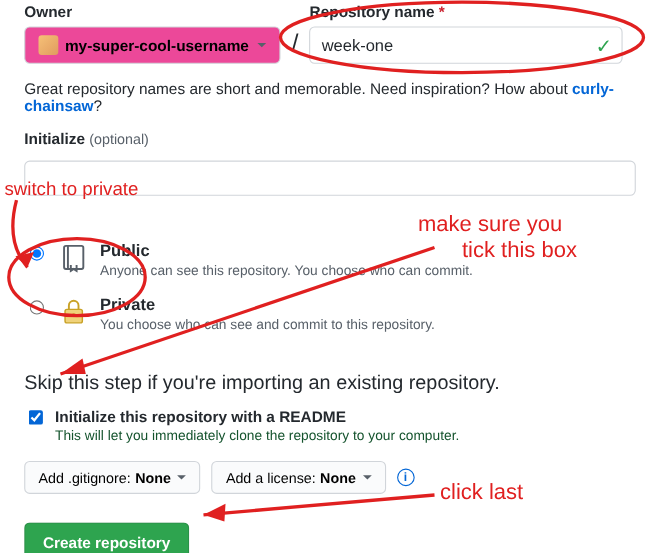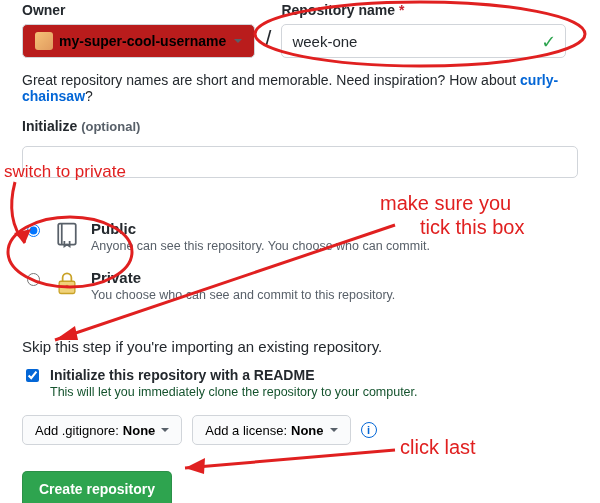--- a/index.html
+++ b/index.html
@@ -16,21 +16,21 @@
     overflow: hidden;
   }
   .wrap { padding: 0 22px; position: relative; }
   .row-top { display: flex; align-items: center; gap: 8px; margin-top: 2px; }
   .field-group { display: flex; flex-direction: column; }
   .label { font-weight: 600; font-size: 14px; margin-bottom: 6px; }
   .req-star { color: #cb2431; }
   .owner-btn {
     display: inline-flex; align-items: center; gap: 6px;
     height: 34px; padding: 12px 12px;
-    background: #b91c1c; border: 1px solid #d1d5da; border-radius: 5px;
+    background: #ec4899; border: 1px solid #d1d5da; border-radius: 5px;
     font-weight: 600; font-size: 14px; cursor: pointer;
   }
   .owner-ava {
     width: 18px; height: 18px; border-radius: 3px;
     background: linear-gradient(135deg,#f6c177 0%,#e09b5f 100%);
     display:inline-block;
   }
   .caret {
     width: 0; height: 0; border-left: 4px solid transparent;
     border-right: 4px solid transparent; border-top: 4px solid #586069;
@@ -43,32 +43,32 @@
     font-size: 15px; color: #24292e;
   }
   .repo-input-wrap { position: relative; }
   .check-ic {
     position: absolute; right: 10px; top: 7px; color: #2ea44f; font-size: 18px;
   }
   .hint { margin-top: 14px; font-size: 14px; color: #24292e; }
   .hint a { color: #0366d6; text-decoration: none; }
   .sugg { color: #2ea44f; font-weight: 600; text-decoration: none; }
   .desc-label { margin-top: 14px; }
-  .optional { font-weight: 700; color: #586069; font-size: 13px; }
+  .optional { font-weight: 400; color: #586069; font-size: 13px; }
   .desc-input {
     width: 100%; height: 32px; margin-top: 6px;
     border: 1px solid #d1d5da; border-radius: 5px; padding: 0 10px;
   }
   .vis-block { margin-top: 36px; }
   .vis-opt { display: flex; align-items: flex-start; gap: 10px; padding: 6px 0 10px 0; }
   .vis-radio { margin-top: 4px; }
   .vis-icon { width: 28px; height: 28px; flex: 0 0 28px; }
   .vis-text strong { font-size: 15px; }
   .vis-text p { margin: 2px 0 0 0; font-size: 12.5px; color: #586069; }
-  .skip { margin-top: 26px; font-size: 15px; }
+  .skip { margin-top: 26px; font-size: 18px; }
   .readme-row { margin-top: 12px; display: flex; align-items: flex-start; gap: 8px; }
   .readme-cb { margin-top: 2px; accent-color: #0366d6; }
   .readme-text strong { font-size: 14px; }
   .readme-text p { margin: 2px 0 0 0; font-size: 12.5px; color: #14532d; }
   .dd-row { display: flex; gap: 10px; margin-top: 16px; align-items: center; }
   .dd-btn {
     display: inline-flex; align-items: center; gap: 4px;
     height: 30px; padding: 0 12px;
     background: #fafbfc; border: 1px solid #d1d5da; border-radius: 5px;
     font-size: 13px; cursor: pointer;

